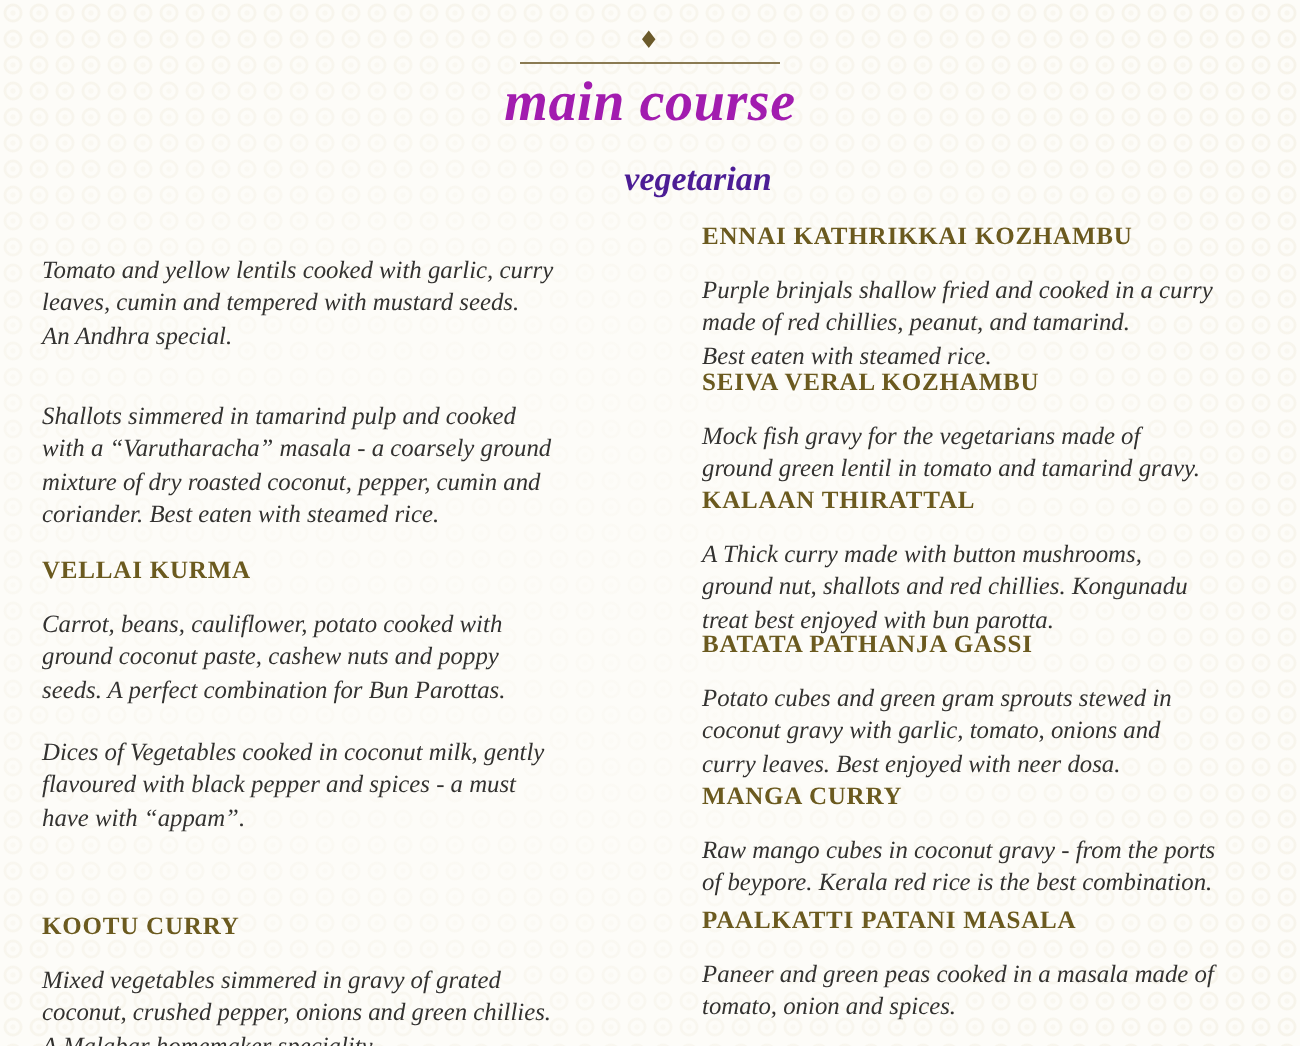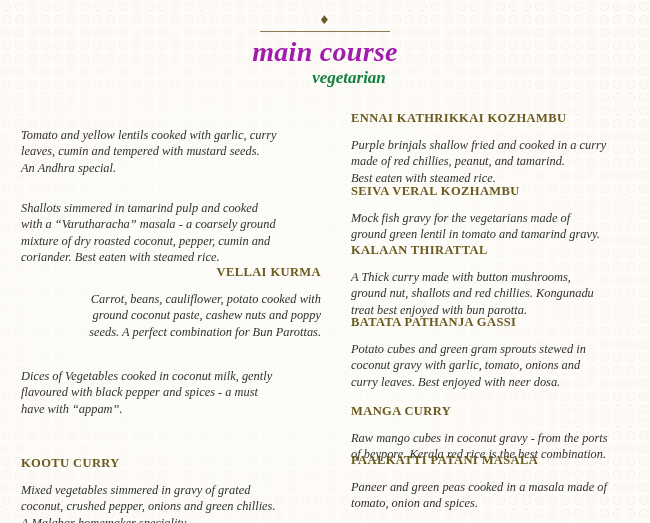--- a/index.html
+++ b/index.html
@@ -21,21 +21,21 @@
   .header { position: absolute; left: 0; top: 12px; width: 650px; text-align: center; }
   .ornament { position: relative; height: 24px; width: 130px; margin: 0 auto; }
   .ornament .line { position: absolute; top: 19px; left: 0; width: 130px; height: 1px; background: #8a7a52; }
   .ornament .glyph { position: absolute; left: 59px; top: 2px; font-size: 12px; color: #6b5a2a; line-height: 1; }
   .title {
     font-family: "Liberation Serif", "DejaVu Serif", serif; font-style: italic; font-weight: bold;
     font-size: 28px; color: #a21caf; margin-top: 2px; line-height: 28px; letter-spacing: 0.3px;
   }
   .subtitle {
     font-family: "Liberation Serif", "DejaVu Serif", serif; font-style: italic; font-weight: bold;
-    font-size: 17px; color: #15803d; line-height: 20px; margin-top: 2px; padding-left: 48px;
+    font-size: 17px; color: #4c1d95; line-height: 20px; margin-top: 14px; padding-left: 48px;
   }
   .col { position: absolute; top: 0; }
   .dish { position: absolute; width: 300px; }
   .dish-name {
     font-family: "Liberation Serif", "DejaVu Serif", serif; font-weight: bold;
     font-size: 12.5px; color: #6b5a1f; letter-spacing: 0.4px; line-height: 16px;
   }
   .dish-desc {
     font-family: "Liberation Serif", "DejaVu Serif", serif; font-style: italic;
     font-size: 12.4px; color: #333230; line-height: 16.3px; white-space: pre-line; margin-top: 11px;
@@ -60,21 +60,21 @@
     <div class="dish-desc">Tomato and yellow lentils cooked with garlic, curry
 leaves, cumin and tempered with mustard seeds.
 An Andhra special.</div>
   </div>
   <div class="dish" style="left:21px; top:189px;">
     <div class="dish-desc">Shallots simmered in tamarind pulp and cooked
 with a “Varutharacha” masala - a coarsely ground
 mixture of dry roasted coconut, pepper, cumin and
 coriander. Best eaten with steamed rice.</div>
   </div>
-  <div class="dish" style="left:21px; top:264px;text-align:right;">
+  <div class="dish" style="left:21px; top:277px;">
     <div class="dish-name">VELLAI KURMA</div>
     <div class="dish-desc">Carrot, beans, cauliflower, potato cooked with
 ground coconut paste, cashew nuts and poppy
 seeds. A perfect combination for Bun Parottas.</div>
   </div>
   <div class="dish" style="left:21px; top:357px;">
     <div class="dish-desc">Dices of Vegetables cooked in coconut milk, gently
 flavoured with black pepper and spices - a must
 have with “appam”.</div>
   </div>
@@ -103,21 +103,21 @@
     <div class="dish-desc">A Thick curry made with button mushrooms,
 ground nut, shallots and red chillies. Kongunadu
 treat best enjoyed with bun parotta.</div>
   </div>
   <div class="dish" style="left:351px; top:314px;">
     <div class="dish-name">BATATA PATHANJA GASSI</div>
     <div class="dish-desc">Potato cubes and green gram sprouts stewed in
 coconut gravy with garlic, tomato, onions and
 curry leaves. Best enjoyed with neer dosa.</div>
   </div>
-  <div class="dish" style="left:351px; top:403px;">
+  <div class="dish" style="left:351px; top:390px;">
     <div class="dish-name">MANGA CURRY</div>
     <div class="dish-desc">Raw mango cubes in coconut gravy - from the ports
 of beypore. Kerala red rice is the best combination.</div>
   </div>
   <div class="dish" style="left:351px; top:452px;">
     <div class="dish-name">PAALKATTI PATANI MASALA</div>
     <div class="dish-desc">Paneer and green peas cooked in a masala made of
 tomato, onion and spices.</div>
   </div>
 </div>

